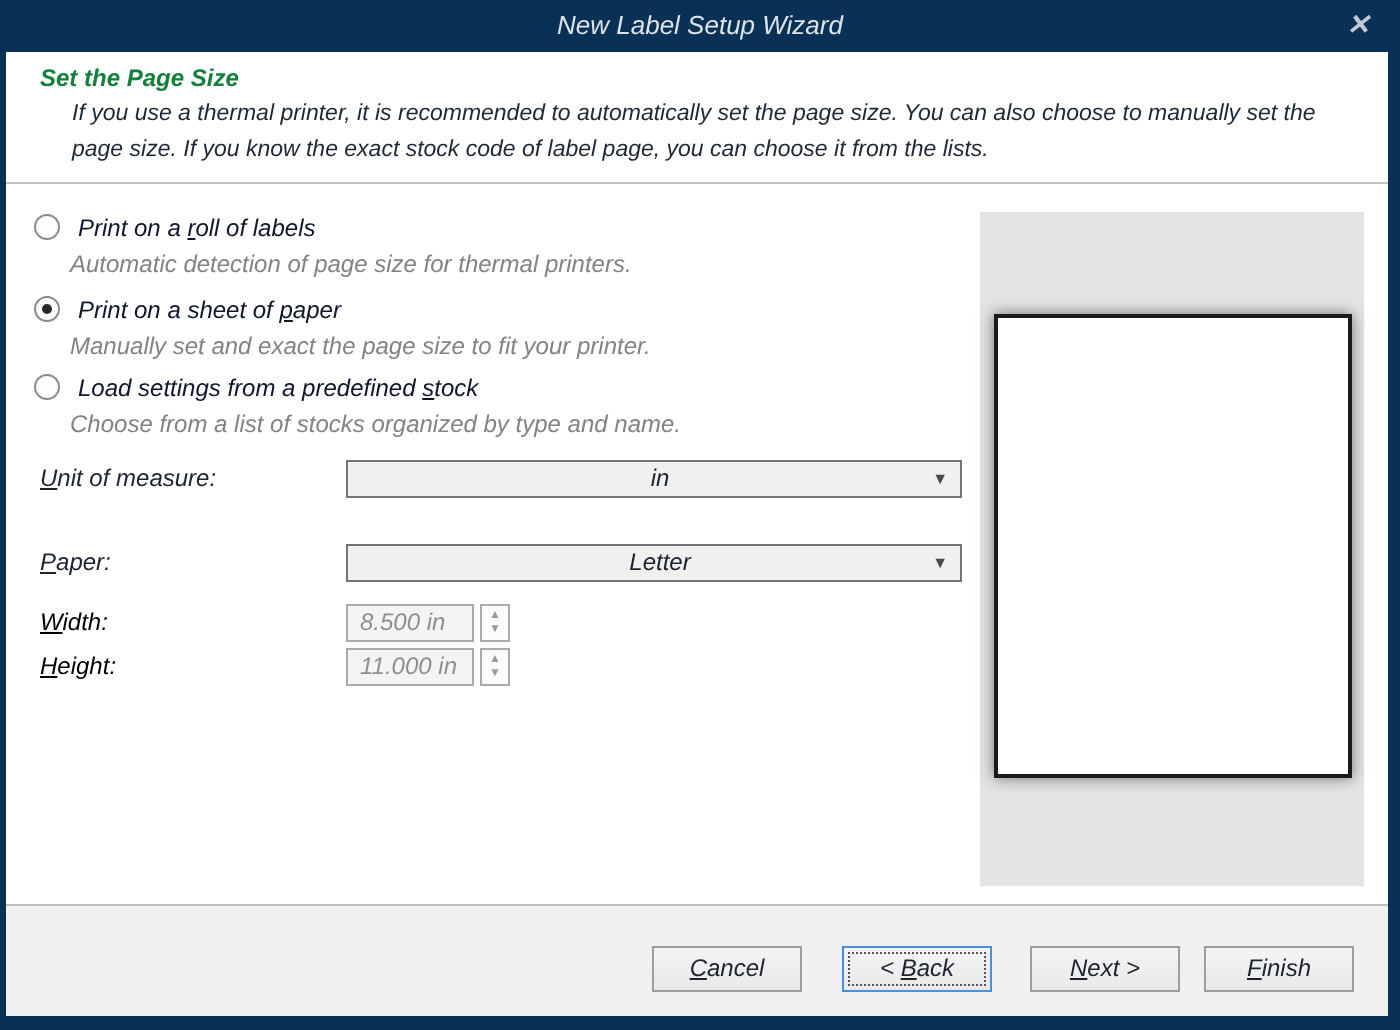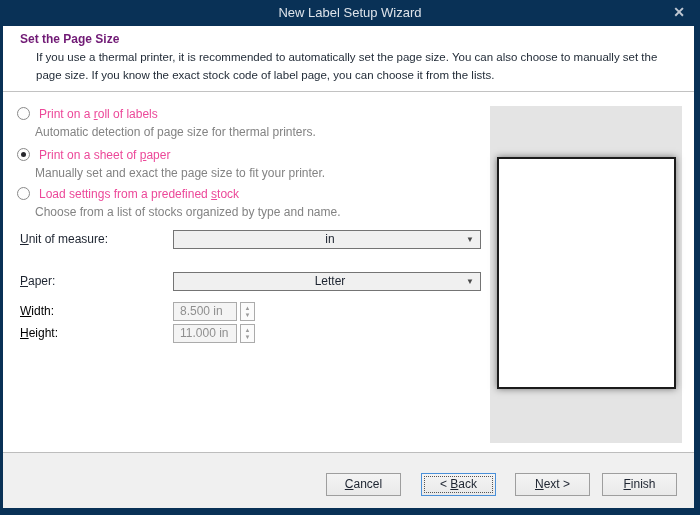--- a/index.html
+++ b/index.html
@@ -1,48 +1,48 @@
 <!DOCTYPE html>
 <html><head>
 <meta charset="utf-8">
 <style>
   * { margin:0; padding:0; box-sizing:border-box; }
   html,body { width:700px; height:515px; }
   body { font-family:"Liberation Sans", sans-serif; font-size:12px; overflow:hidden; }
 
-  .dialog { position:relative; width:700px; height:515px; background:#093156; }
+  .dialog { position:relative; width:700px; height:515px; background:#093156;font-style:italic; }
 
   
   .titlebar { position:absolute; top:0; left:0; right:0; height:26px; }
   .titlebar .title { text-align:center; line-height:26px; font-size:13px; color:#dde3ea; }
   .close-btn { position:absolute; top:0; right:9px; width:24px; height:26px;
                line-height:25px; text-align:center; color:#bfc7d2; font-size:14px;
                font-weight:bold; cursor:default; }
 
   
   .body { position:absolute; top:26px; left:3px; right:6px; bottom:7px; background:#ffffff; }
 
   
   .header { position:absolute; top:0; left:0; right:0; height:66px; background:#fff;
             border-bottom:1px solid #c2c2c2; }
-  .header-title { position:absolute; left:17px; top:6px; font-weight:bold; font-size:12px; color:#701a75; }
+  .header-title { position:absolute; left:17px; top:6px; font-weight:bold; font-size:12px; color:#15803d; }
   .header-desc { position:absolute; left:33px; font-size:11.5px; color:#1e2834; white-space:nowrap; }
   .header-desc.l1 { top:25px; }
   .header-desc.l2 { top:43px; }
 
   
   .content { position:absolute; top:67px; left:0; right:0; height:359px; background:#fff; }
 
   .opt { position:absolute; left:14px; }
   .opt-row { display:flex; align-items:center; height:15px; }
   .radio { width:13px; height:13px; border:1px solid #8a8a8a; border-radius:50%;
            background:#fdfdfd; position:relative; flex:0 0 13px; }
   .radio.selected::after { content:""; position:absolute; left:3px; top:3px; width:5px; height:5px;
            border-radius:50%; background:#26262c; }
-  .opt-label { margin-left:9px; color:#ec4899; }
+  .opt-label { margin-left:9px; color:#0f172a; }
   .opt-desc { margin-left:18px; margin-top:4px; color:#838383; }
 
   .form-label { position:absolute; left:17px; line-height:19px; color:#1d2430; }
   .form-label.disabled { color:#000000;text-align:right; }
   .dropdown { position:absolute; left:170px; width:308px; height:19px;
               background:#f0f0f0; border:1px solid #747474; line-height:17px;
               padding-left:6px; color:#1d2430;text-align:center; }
   .dd-arrow { position:absolute; right:6px; top:0; line-height:17px; font-size:8px; color:#4a4a4a; }
   .textbox { position:absolute; left:170px; width:64px; height:19px; background:#f4f4f4;
              border:1px solid #ababab; line-height:17px; padding-left:6px; color:#8f8f8f; }

